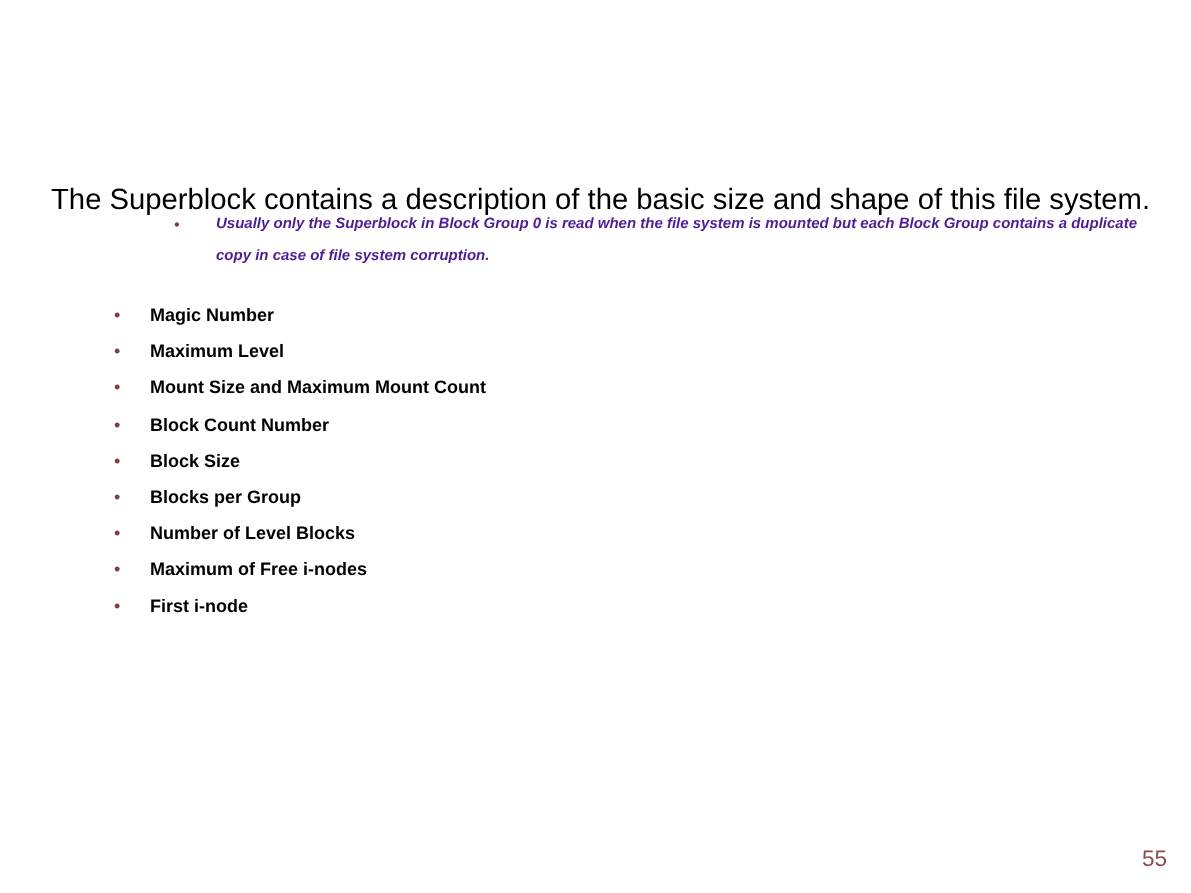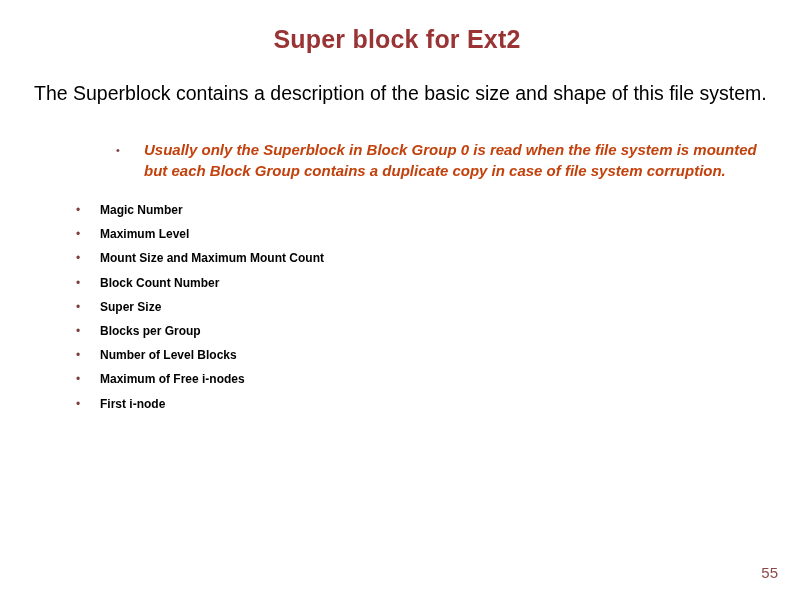--- a/index.html
+++ b/index.html
@@ -54,20 +54,21 @@
     width: 742px;
     font-size: 19.5px;
     line-height: 27px;
     color: #000000;
     text-indent: 0;
     padding-left: 13px;
   }
   .para-lead .lead-inner {
     display: block;
     margin-left: -13px;
+    margin-top: 40px;
   }
 
   
   .sub-bullet {
     position: absolute;
     left: 114px;
     top: 60px;
     width: 665px;
     display: flex;
     align-items: flex-start;
@@ -76,25 +77,25 @@
     flex: 0 0 auto;
     width: 28px;
     font-size: 11px;
     line-height: 21px;
     color: #7b4040;
     text-align: left;
     padding-left: 2px;
   }
   .sub-bullet .sub-text {
     flex: 1 1 auto;
-    font-size: 15px;
+    font-size: 10px;
     line-height: 20.5px;
     font-style: italic;
     font-weight: bold;
-    color: #c2410c;
+    color: #4c1d95;
   }
 
   
   .bullet-list {
     position: absolute;
     left: 62px;
     top: 118px;
     width: 700px;
   }
   .bullet-row {
@@ -128,21 +129,20 @@
     font-size: 15px;
     color: #8d4a4a;
     font-weight: normal;
   }
 </style>
 </head>
 <body>
 
 <div class="slide">
 
-  <div class="slide-title">Super block for Ext2</div>
 
   <div class="body-area">
 
     <div class="para-lead">
       <span class="lead-inner">The Superblock contains a description of the basic size and shape of this file system.</span>
     </div>
 
     <div class="sub-bullet">
       <span class="marker">•</span>
       <span class="sub-text">Usually only the Superblock in Block Group 0 is read when the file system is mounted but each Block Group contains a duplicate copy in case of file system corruption.</span>
@@ -165,21 +165,21 @@
         <span class="bullet-text">Mount Size and Maximum Mount Count</span>
       </div>
 
       <div class="bullet-row">
         <span class="marker">•</span>
         <span class="bullet-text">Block Count Number</span>
       </div>
 
       <div class="bullet-row">
         <span class="marker">•</span>
-        <span class="bullet-text">Super Size</span>
+        <span class="bullet-text">Block Size</span>
       </div>
 
       <div class="bullet-row">
         <span class="marker">•</span>
         <span class="bullet-text">Blocks per Group</span>
       </div>
 
       <div class="bullet-row">
         <span class="marker">•</span>
         <span class="bullet-text">Number of Level Blocks</span>

